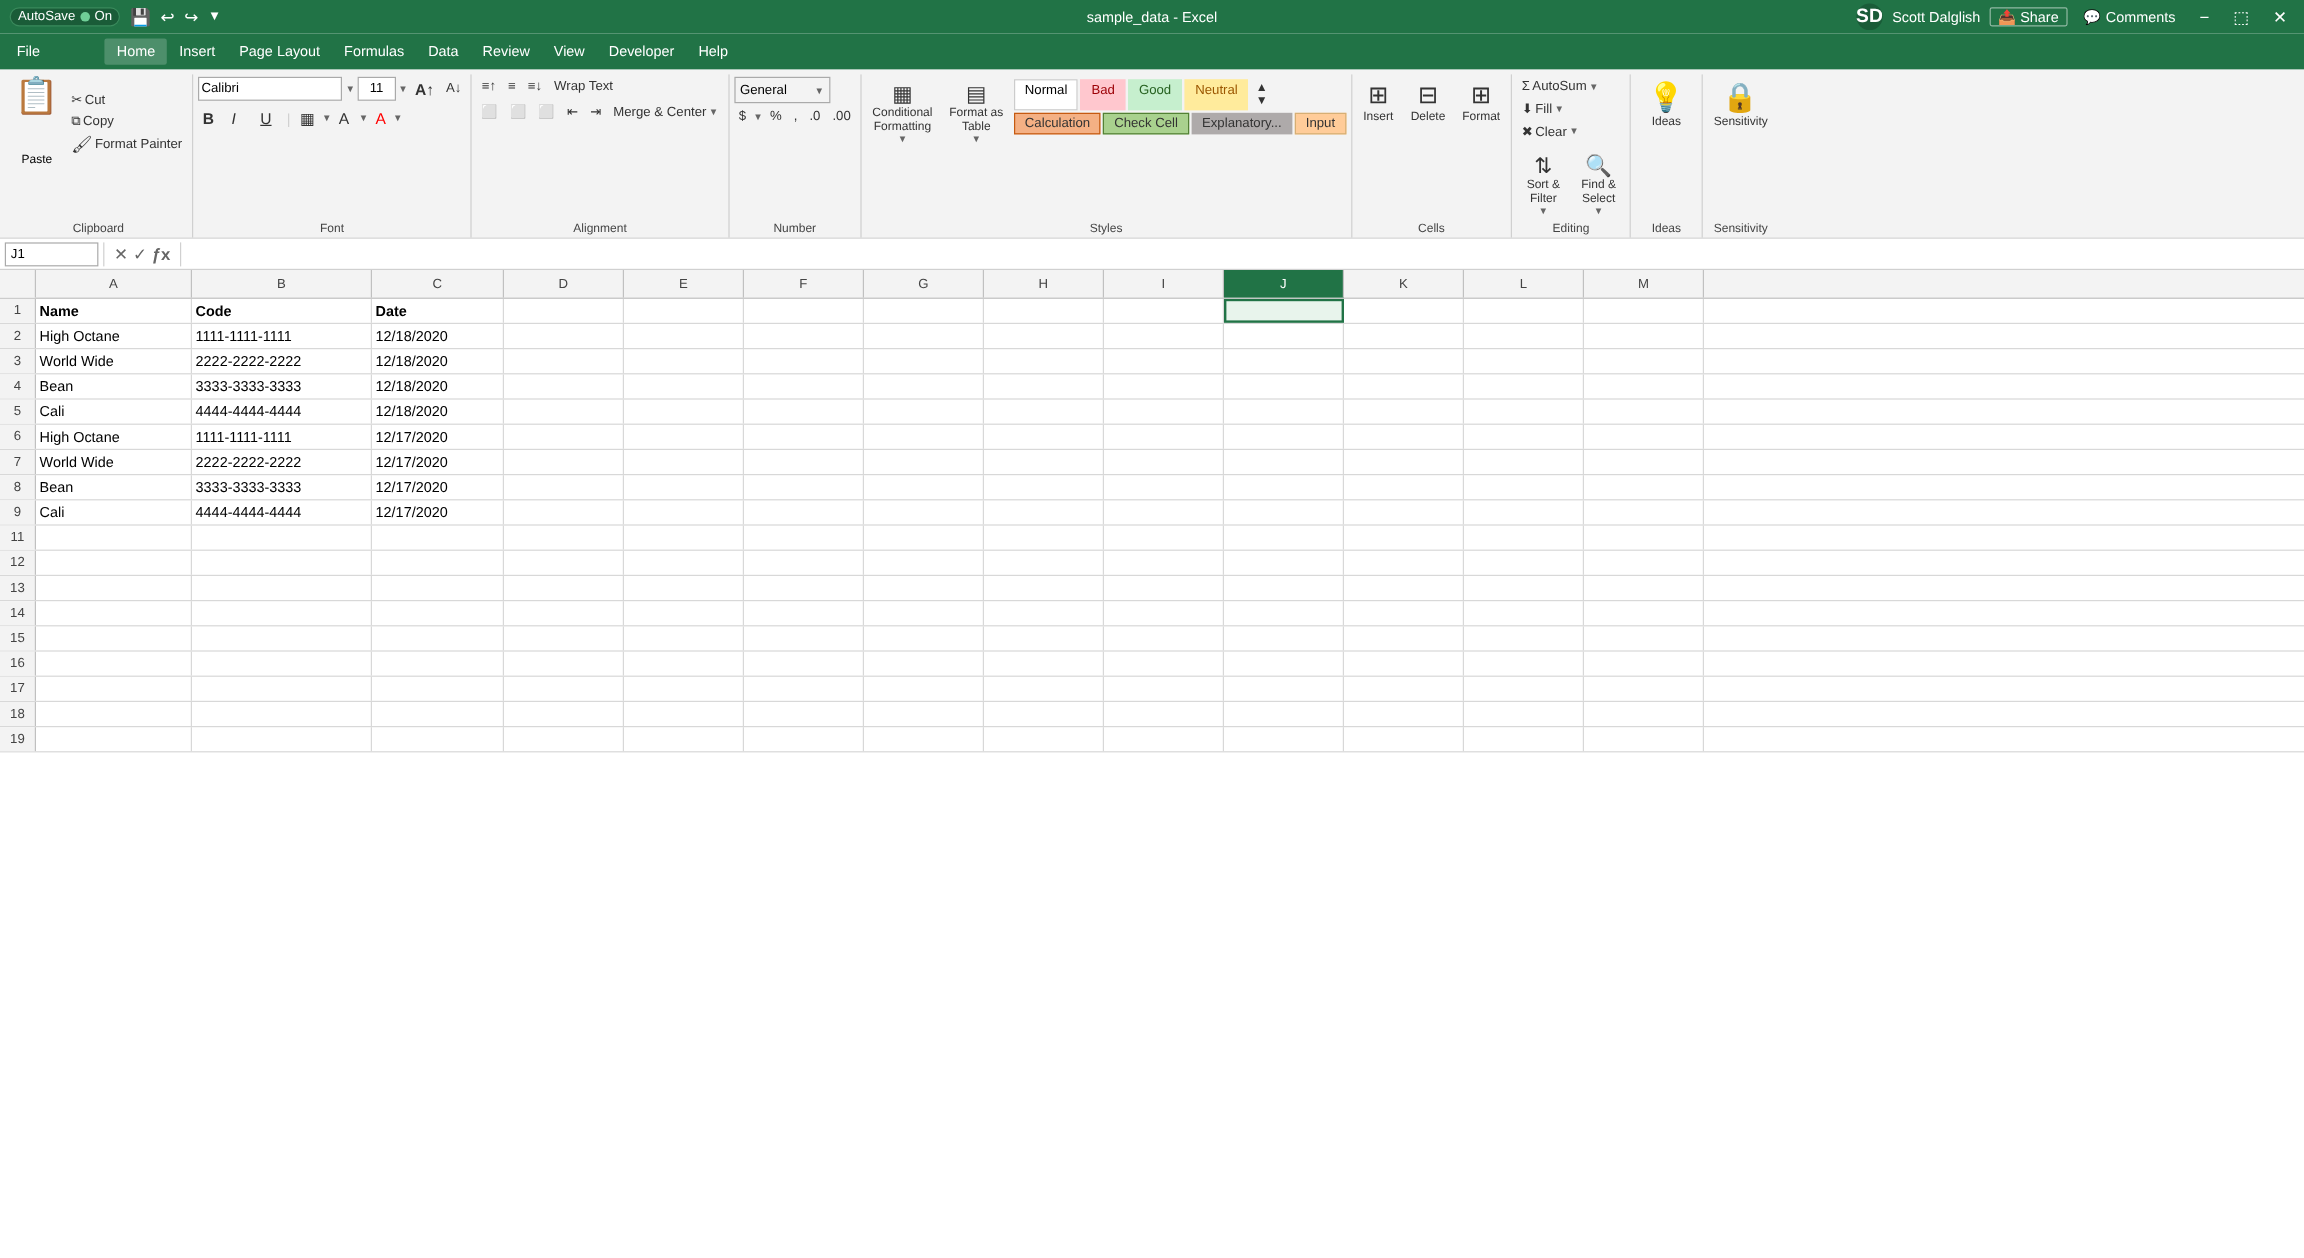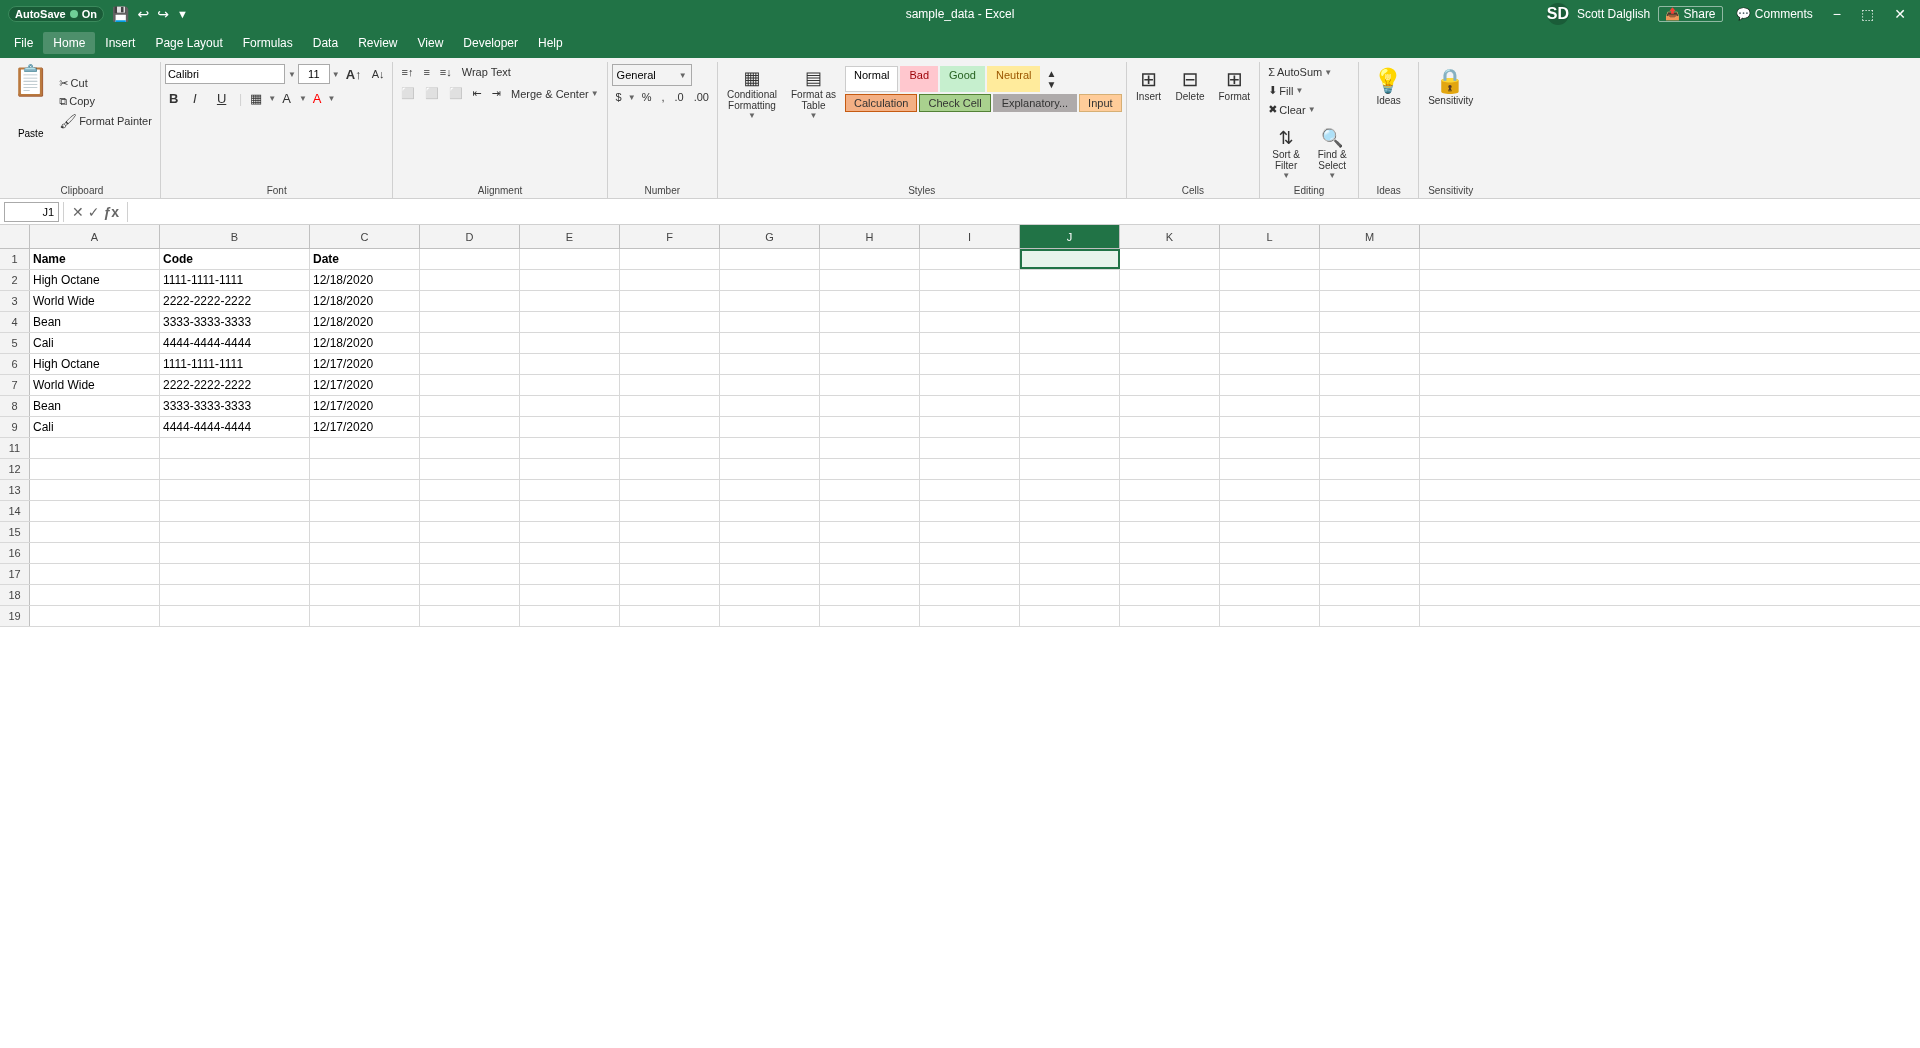--- a/index.html
+++ b/index.html
@@ -11,35 +11,35 @@
       background: #217346;
       display: flex;
       align-items: center;
       justify-content: space-between;
       padding: 0 8px;
       color: #fff;
     }
     #title-bar .left { display: flex; align-items: center; gap: 8px; }
     #title-bar .center { position: absolute; left: 50%; transform: translateX(-50%); font-size: 12px; }
     #title-bar .right { display: flex; align-items: center; gap: 8px; font-size: 12px; }
-    .autosave-toggle { background: #1a5c38; border: 1px solid #3a8a5c; border-radius: 10px; padding: 1px 6px; font-size: 11px; display: flex; align-items: center; gap: 4px; font-weight: bold; }
+    .autosave-toggle { background: #1a5c38; border: 1px solid #3a8a5c; border-radius: 10px; padding: 1px 6px; font-size: 11px; display: flex; align-items: center; gap: 4px; }
     .autosave-toggle .dot { width: 8px; height: 8px; background: #6fcf97; border-radius: 50%; display: inline-block; }
     .win-btn { background: none; border: none; color: #fff; font-size: 14px; cursor: pointer; padding: 0 6px; line-height: 28px; }
 
     
     #menu-bar {
       height: 30px;
       background: #217346;
       display: flex;
       align-items: center;
       padding: 0 4px;
       color: #fff;
     }
     .menu-item { padding: 4px 10px; cursor: pointer; font-size: 12px; border-radius: 2px; }
-    .menu-item:hover, .menu-item.active { background: rgba(255,255,255,0.2); }
+    .menu-item:hover, .menu-item.active { background: rgba(255,255,255,0.2); margin-left: 44px; }
 
     
     #ribbon {
       background: #f3f3f3;
       border-bottom: 1px solid #d0d0d0;
       padding: 4px 4px 0;
       min-height: 110px;
     }
     .ribbon-group-container {
       display: flex;
@@ -122,21 +122,21 @@
 
     
     #formula-bar {
       height: 26px;
       display: flex;
       align-items: center;
       border-bottom: 1px solid #d0d0d0;
       background: #fff;
       padding: 0 4px;
     }
-    .name-box { width: 55px; border: 1px solid #aaa; font-size: 11px; padding: 0 4px; height: 20px; text-align: right; }
+    .name-box { width: 78px; border: 1px solid #aaa; font-size: 11px; padding: 0 4px; height: 20px; text-align: left; }
     .formula-separator { width: 1px; height: 20px; background: #d0d0d0; margin: 0 4px; }
     .formula-icons { display: flex; align-items: center; gap: 4px; margin: 0 4px; }
     .formula-icon { font-size: 14px; cursor: pointer; color: #666; }
     .formula-input { flex: 1; border: none; outline: none; font-size: 12px; padding: 0 4px; }
 
     
     #col-headers {
       display: flex;
       background: #f3f3f3;
       border-bottom: 1px solid #c0c0c0;

